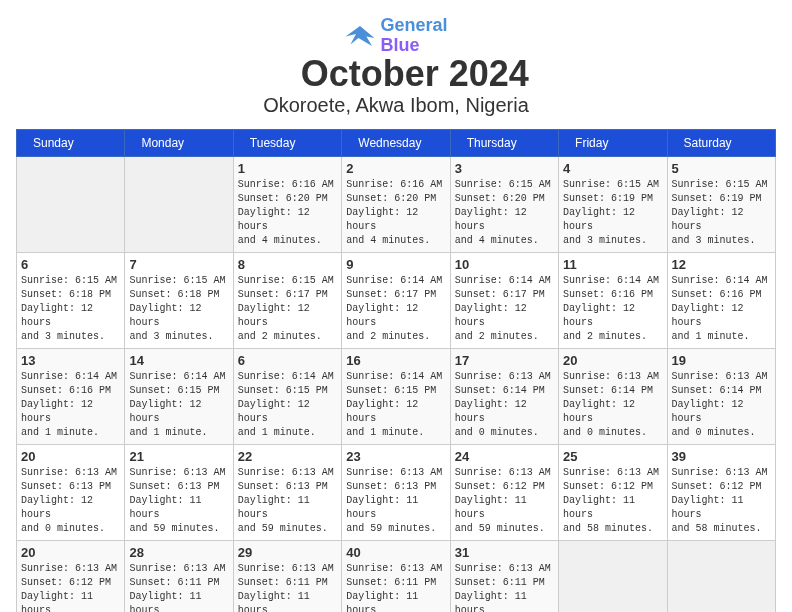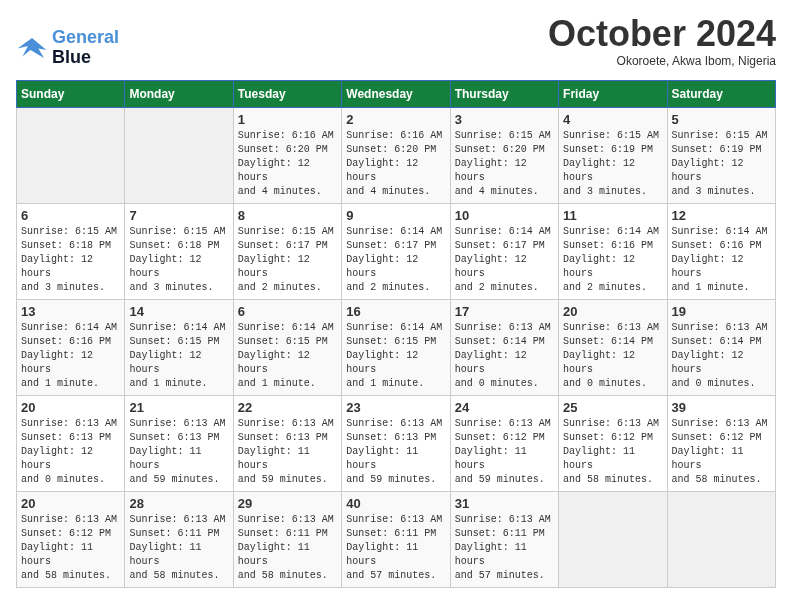--- a/index.html
+++ b/index.html
@@ -6,22 +6,23 @@
     body {
       font-family: Arial, sans-serif;
       background: #fff;
       width: 792px;
       min-height: 612px;
       padding: 16px;
     }
     .header {
       display: flex;
       justify-content: space-between;
-      align-items: flex-end;
+      align-items: center;
       margin-bottom: 12px;
+      flex-direction: column;
     }
     .logo {
       display: flex;
       align-items: center;
       gap: 4px;
     }
     .logo-text {
       font-size: 18px;
       font-weight: bold;
       color: #333;
@@ -37,36 +38,36 @@
     .title-block {
       text-align: right;
     }
     .month-title {
       font-size: 36px;
       font-weight: bold;
       color: #333;
       line-height: 1;
     }
     .location-title {
-      font-size: 12px;
+      font-size: 20px;
       color: #333;
       margin-top: 2px;
     }
     table {
       width: 100%;
       border-collapse: collapse;
       font-size: 11px;
     }
     thead th {
-      background-color: #15803d;
+      background-color: #1d4ed8;
       color: #fff;
-      padding: 6px 4px;
+      padding: 6px 16px;
       text-align: left;
       font-size: 12px;
-      font-weight: bold;
+      font-weight: normal;
       border: 1px solid #3a6abf;
     }
     tbody td {
       border: 1px solid #ccc;
       vertical-align: top;
       padding: 4px;
       width: 14.28%;
       min-height: 80px;
       height: 90px;
     }
@@ -96,21 +97,21 @@
 </head>
 <body>
 
 <div class="header">
   <div class="logo">
     <svg class="logo-bird" viewBox="0 0 40 35" xmlns="http://www.w3.org/2000/svg">
       <polygon points="20,5 38,20 28,18 35,30 18,20 8,28 15,15 2,18" fill="#4a90d9"></polygon>
     </svg>
     <div class="logo-text">
       <div><span>General</span></div>
-      <div><span style="color:#0f172a">Blue</span></div>
+      <div><span style="color:#8b5cf6">Blue</span></div>
     </div>
   </div>
   <div class="title-block">
     <div class="month-title">October 2024</div>
     <div class="location-title">Okoroete, Akwa Ibom, Nigeria</div>
   </div>
 </div>
 
 <table>
   <thead>

